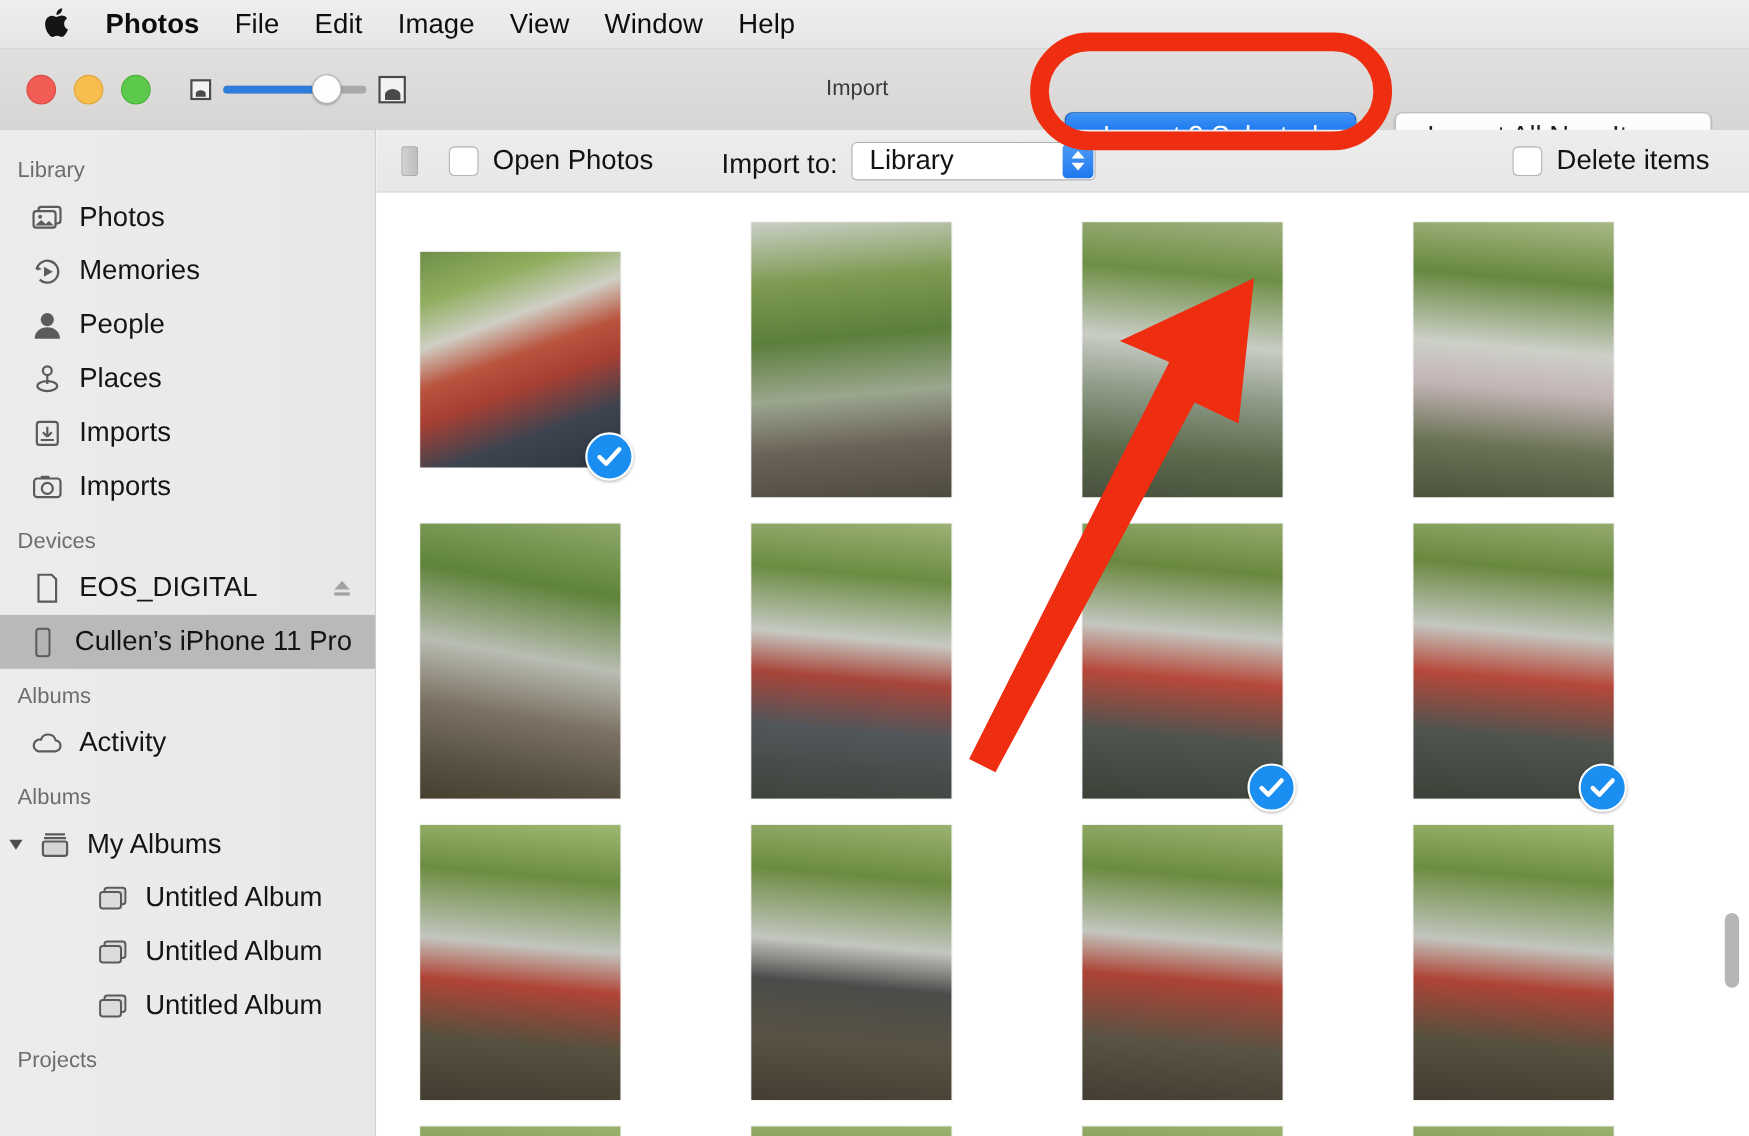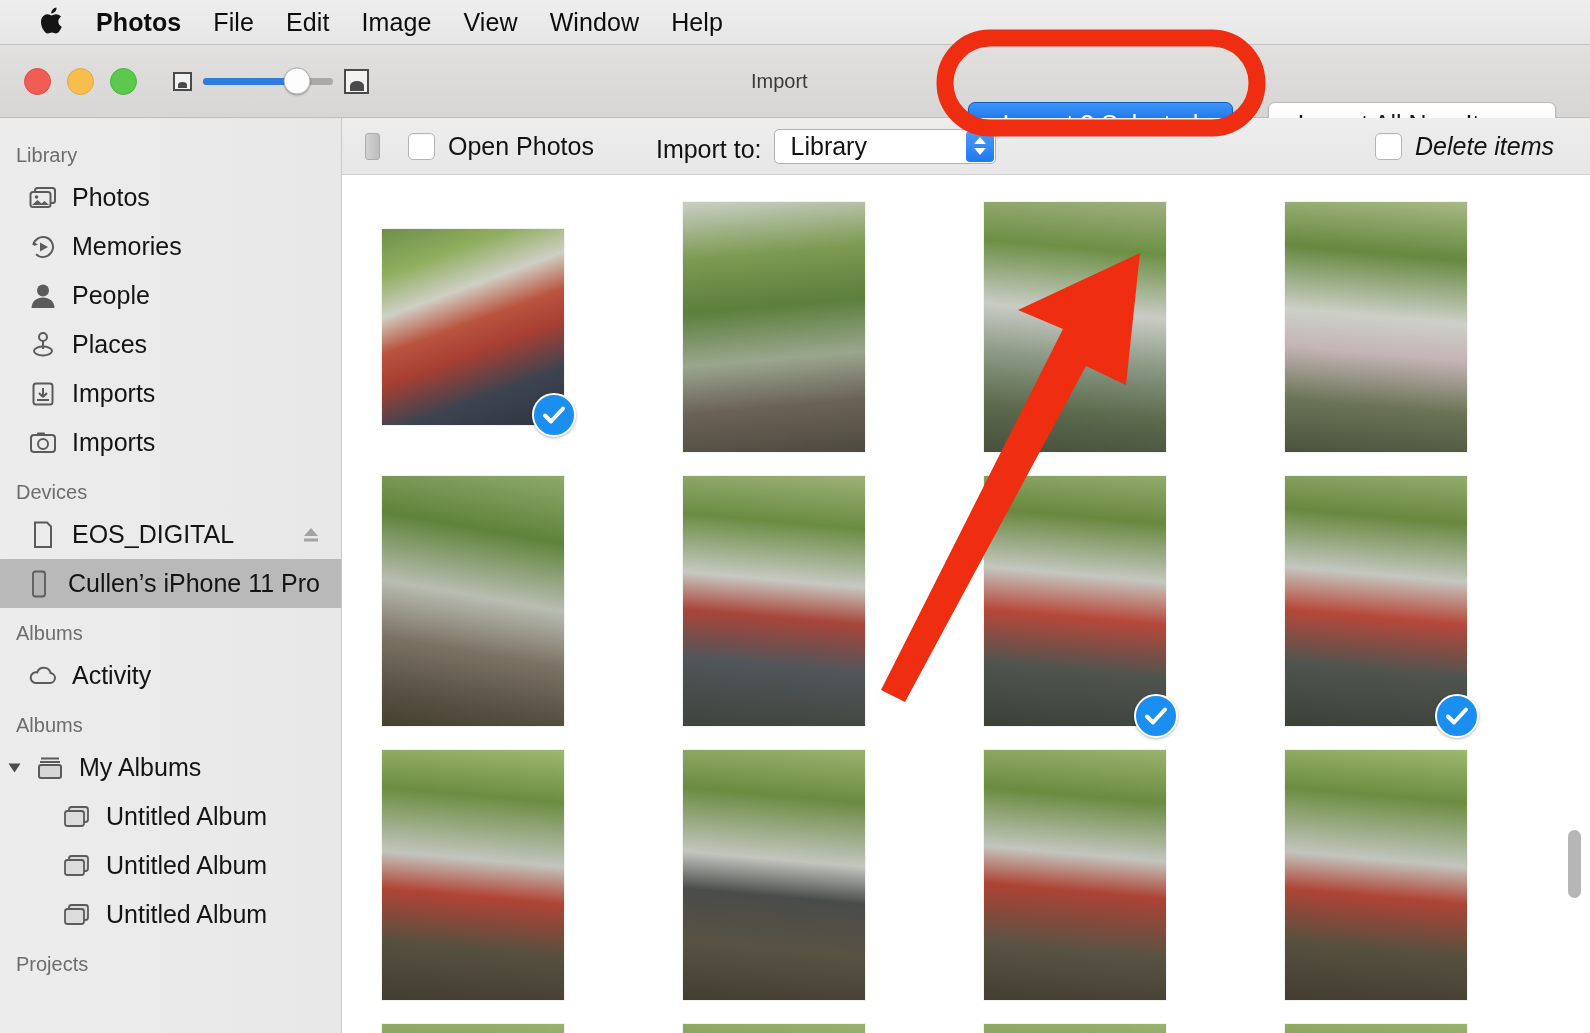--- a/index.html
+++ b/index.html
@@ -112,21 +112,21 @@
     padding-top: 12px; overflow: hidden; position: relative;
   }
   .section-header {
     font-size: 20px; color: #6d6d6d; padding: 14px 0 6px 16px;
   }
   .side-row {
     display: flex; align-items: center; height: 49px;
     padding-left: 28px; gap: 14px;
   }
   .side-row.selected { background: #b9b9b9; padding-left: 24px; }
-  .side-row.indent-1 { padding-left: 62px; }
+  .side-row.indent-1 { padding-left: 88px; }
   .side-row .label {
     font-size: 25px; color: #141414; white-space: nowrap;
   }
   .side-icon {
     width: 30px; height: 30px; flex: 0 0 30px;
     display: flex; align-items: center; justify-content: center;
   }
   .eject-icon {
     margin-left: auto; margin-right: 20px;
     width: 20px; height: 20px; opacity: .55;
@@ -434,21 +434,21 @@
             <div class="cb-label">Import to:</div>
             <div class="popup">
               <div class="value">Library</div>
               <div class="stepper">
                 <div class="arrow-up"></div>
                 <div class="arrow-down"></div>
               </div>
             </div>
           </div>
 
-          <div class="cb-group" style="margin-left:auto; margin-right:36px;font-style:italic;">
+          <div class="cb-group" style="margin-left:auto; margin-right:36px;">
             <div class="checkbox"></div>
             <div class="cb-label">Delete items</div>
           </div>
         </div>
 
         <div class="grid-area">
             <div class="cell" style="left: 943px; top: 849px; width: 182px; height: 250px;">
               <div class="photo" style="background: linear-gradient(185deg, rgb(154, 178, 111) 0%, rgb(107, 139, 65) 28%, rgb(195, 198, 191) 60%, rgb(110, 106, 87) 100%);"></div>
             </div>
             <div class="cell" style="left: 642px; top: 849px; width: 182px; height: 250px;">

